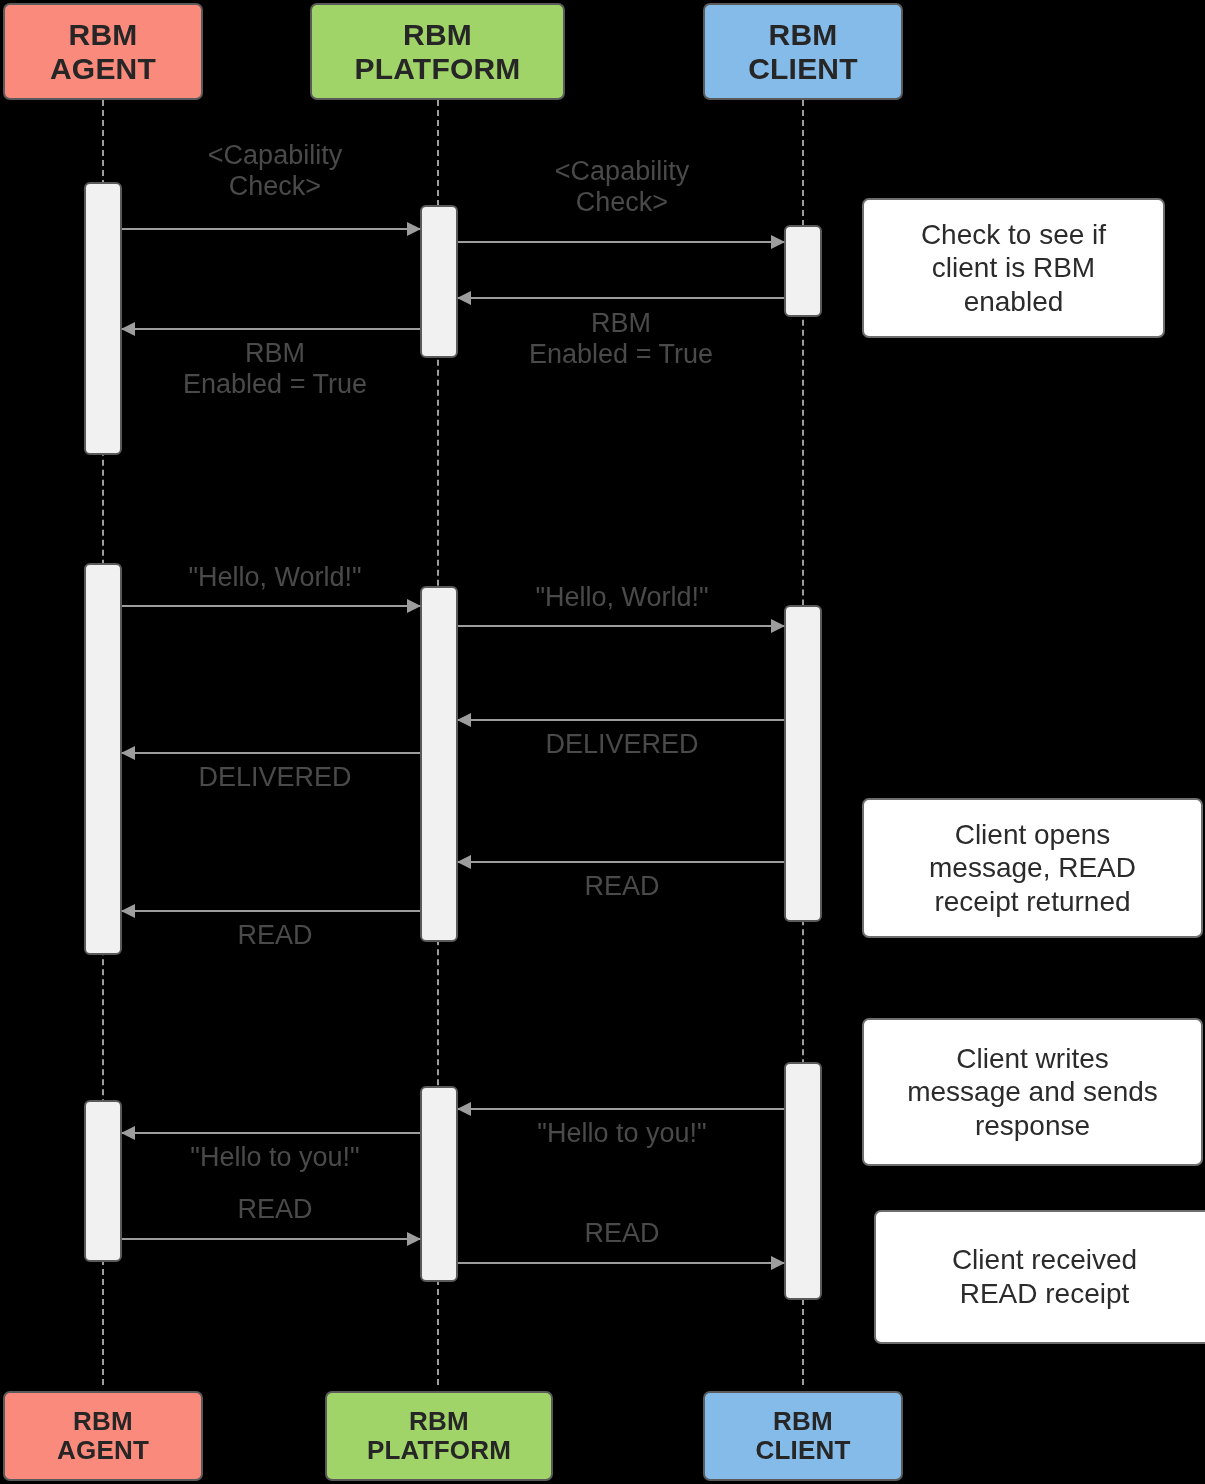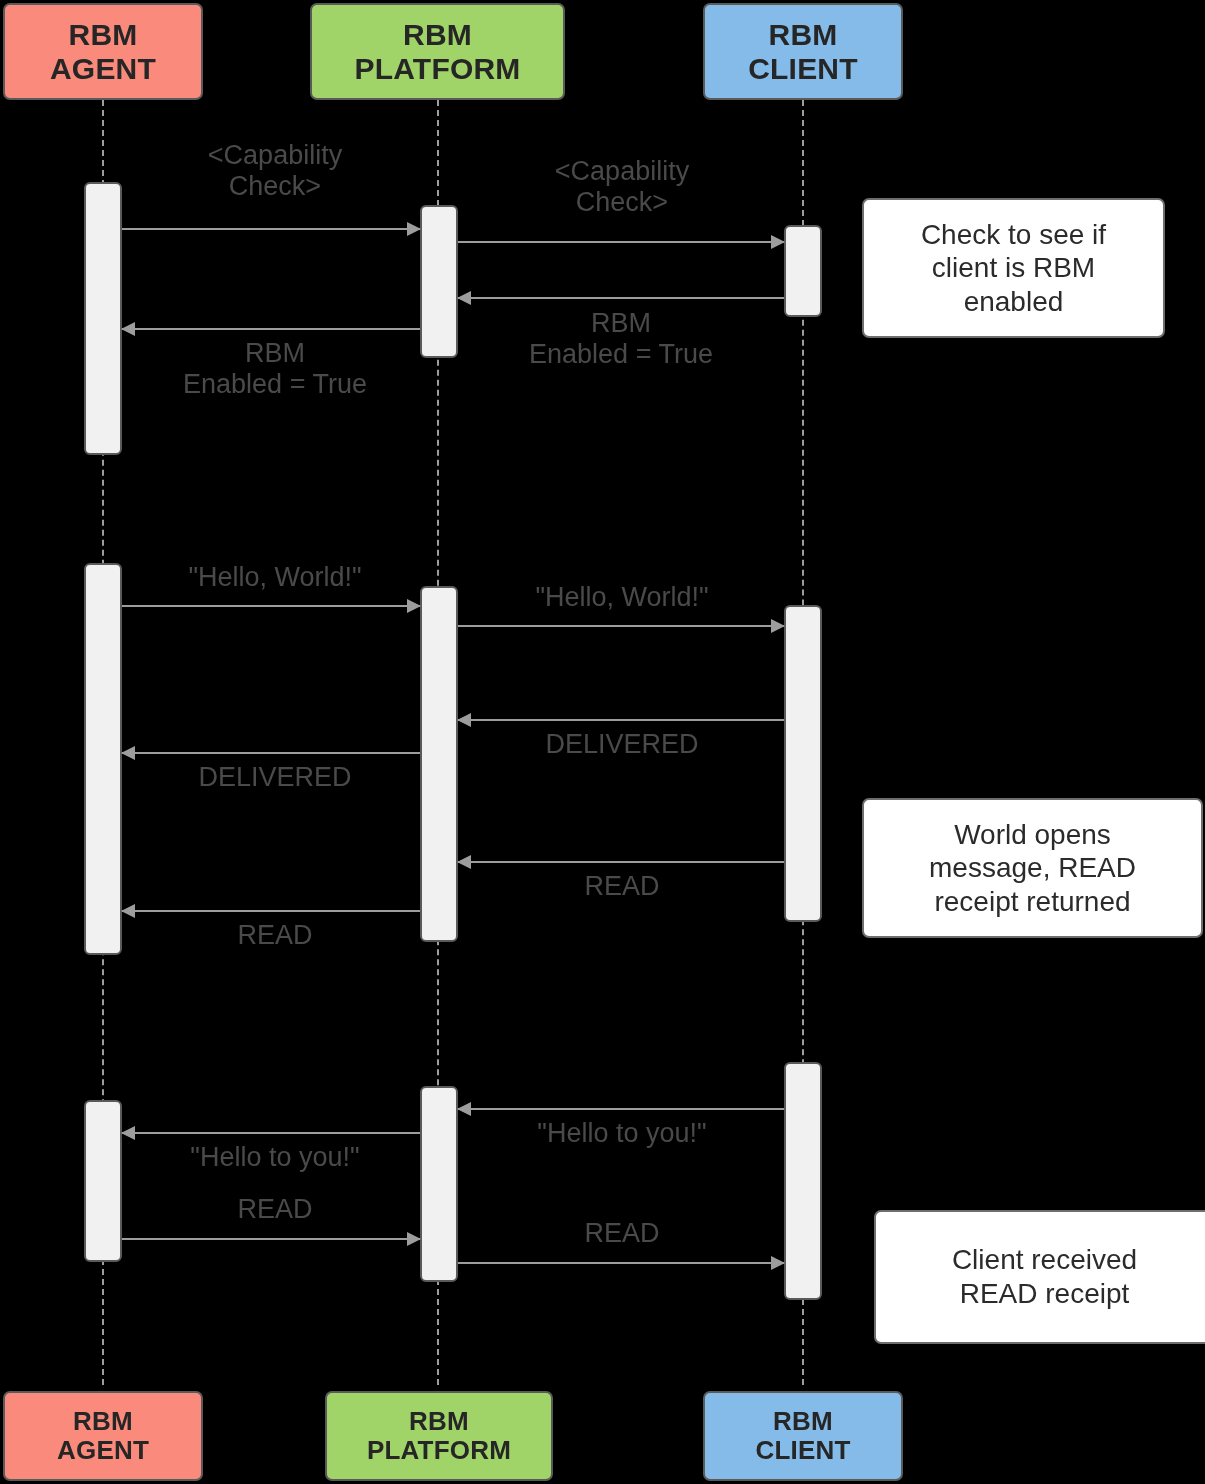--- a/index.html
+++ b/index.html
@@ -187,25 +187,30 @@
   <div class="msg-label" style="left: 497px; top: 1218px; width: 250px; white-space: pre-line;">READ</div>
 
   <div class="note" style="left:862px;top:198px;width:303px;height:140px;">
     <span style="white-space: pre-line;">Check to see if
 client is RBM
 enabled</span>
   </div>
 
 
   <div class="note" style="left:862px;top:798px;width:341px;height:140px;">
-    <span style="white-space: pre-line;">World opens
+    <span style="white-space: pre-line;">Client opens
 message, READ
 receipt returned</span>
   </div>
 
+  <div class="note" style="left:862px;top:1018px;width:341px;height:148px;">
+    <span style="white-space: pre-line;">Client writes
+message and sends
+response</span>
+  </div>
 
   <div class="note" style="left:862px;top:1210px;width:341px;height:134px;margin-left:12px;">
     <span style="white-space: pre-line;">Client received
 READ receipt</span>
   </div>
 
   <div class="participant p-foot" style="left:3px;top:1391px;width:200px;height:90px;background:#fa8b7c;">
     <span style="white-space: pre-line;">RBM
 AGENT</span>
   </div>

